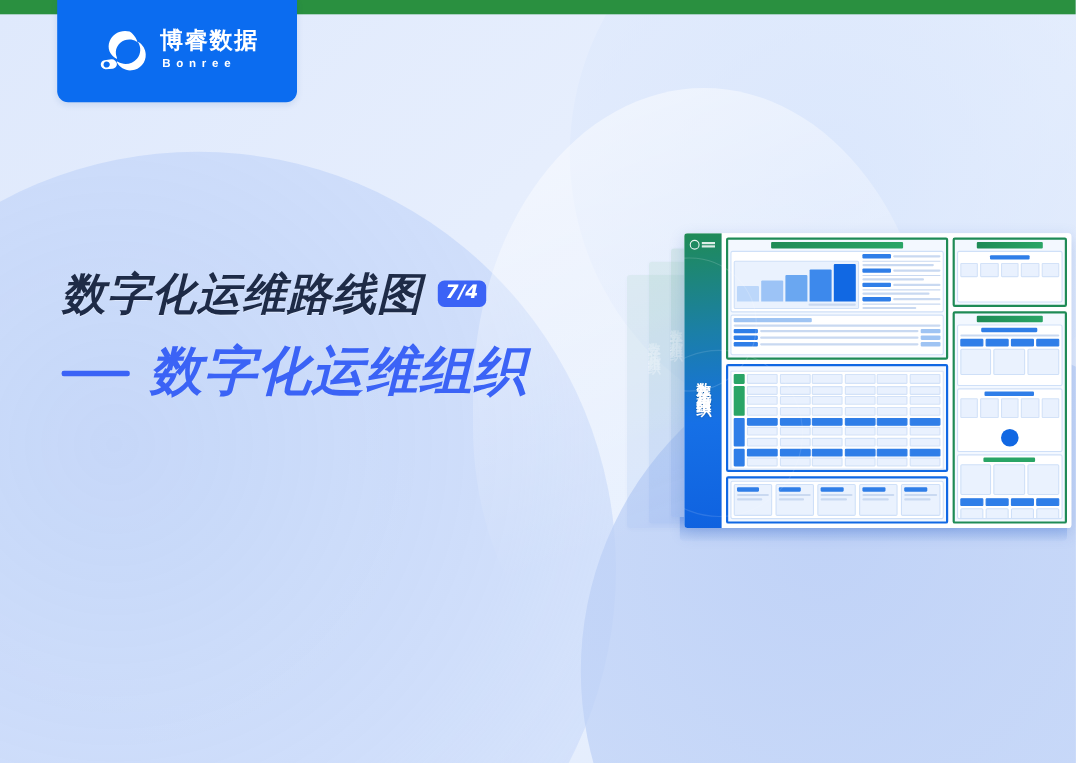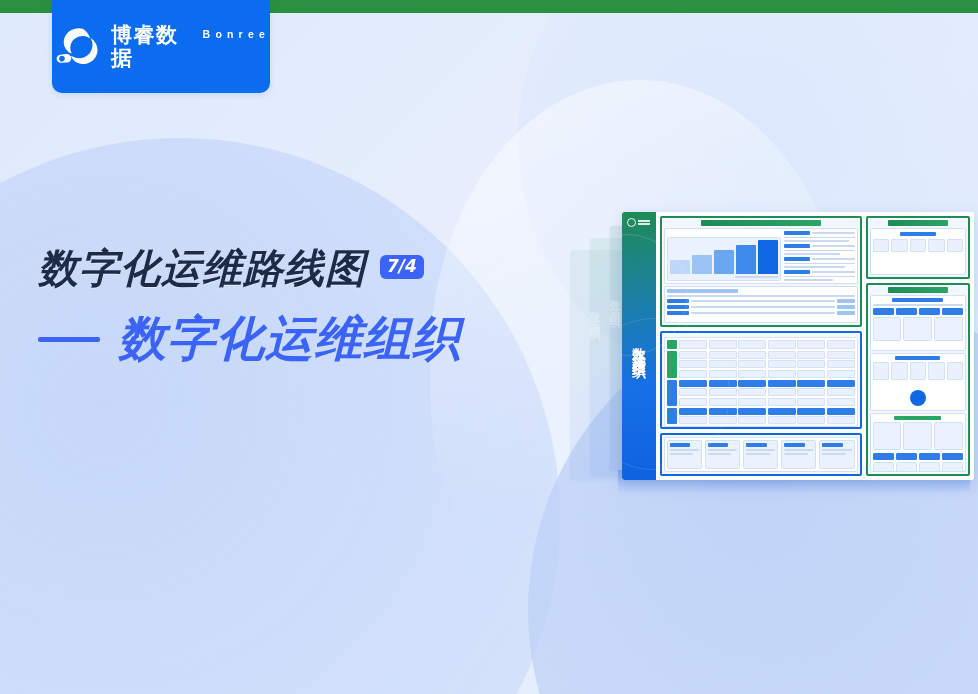--- a/index.html
+++ b/index.html
@@ -38,32 +38,32 @@
   .topbar{position:absolute;left:0;top:0;width:100%;height:13px;background:#2a9040;}
 
   
   .logo-card{
     position:absolute;left:52px;top:0;width:218px;height:93px;
     background:#0b6cf0;border-radius:0 0 10px 10px;
     display:flex;align-items:center;justify-content:center;gap:9px;
     box-shadow:0 2px 6px rgba(20,70,160,.12);
   }
   .logo-mark{width:50px;height:50px;flex:0 0 auto;}
-  .logo-text{display:flex;flex-direction:row;justify-content:space-between;}
+  .logo-text{display:flex;flex-direction:column;justify-content:space-between;}
   .logo-cn{
     color:#ffffff;font-size:21px;font-weight:700;letter-spacing:1.5px;line-height:1.08;
     font-family:"DejaVu Sans","Liberation Sans",sans-serif;
   }
   .logo-en{
     color:#ffffff;font-size:10.5px;font-weight:600;letter-spacing:5.2px;line-height:1.5;
     margin-top:3px;text-indent:2px;
   }
 
   
-  .headline{position:absolute;left:38px;top:245px;width:560px;}
+  .headline{position:absolute;left:56px;top:245px;width:560px;}
   .title-row{display:flex;align-items:center;gap:14px;}
   .title-main{
     font-family:"DejaVu Sans","Liberation Sans",sans-serif;
     font-size:40px;font-weight:700;font-style:italic;color:#1e2b47;
     letter-spacing:1px;line-height:1.18;white-space:nowrap;
     text-shadow:0 1px 0 rgba(255,255,255,.35);
   }
   .page-badge{
     background:#3b63f6;color:#fff;border-radius:6px;
     font-size:17px;font-weight:700;font-style:italic;

